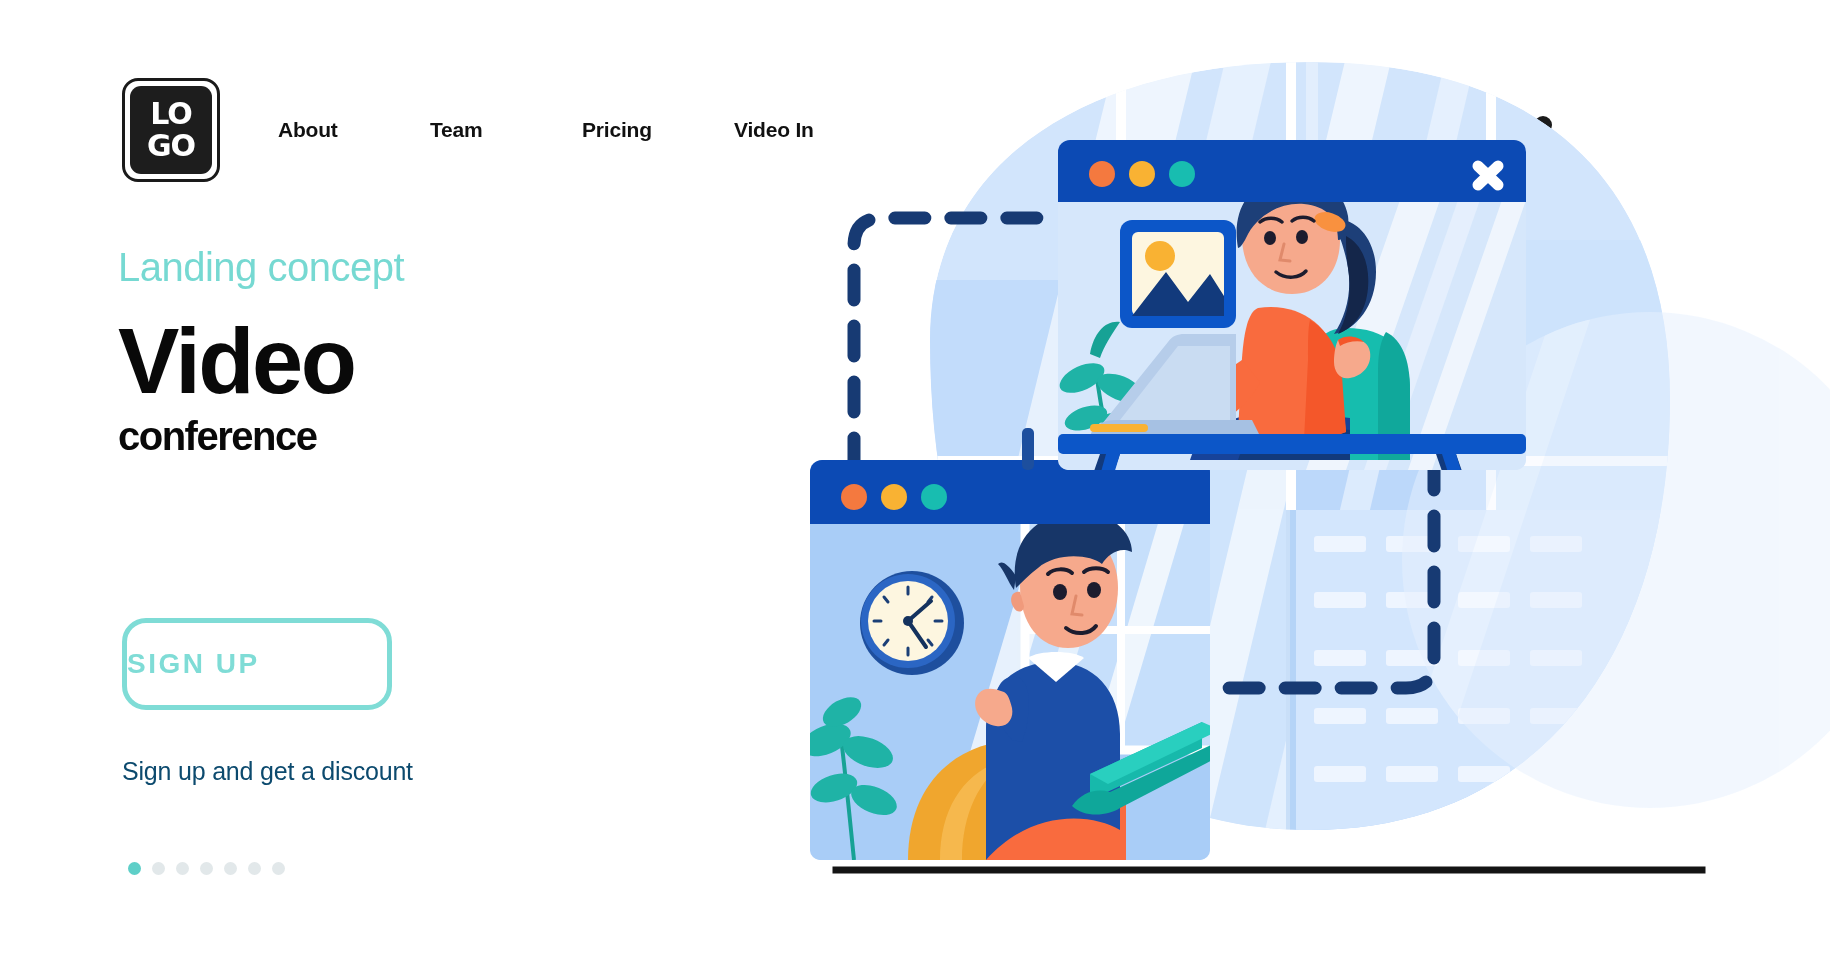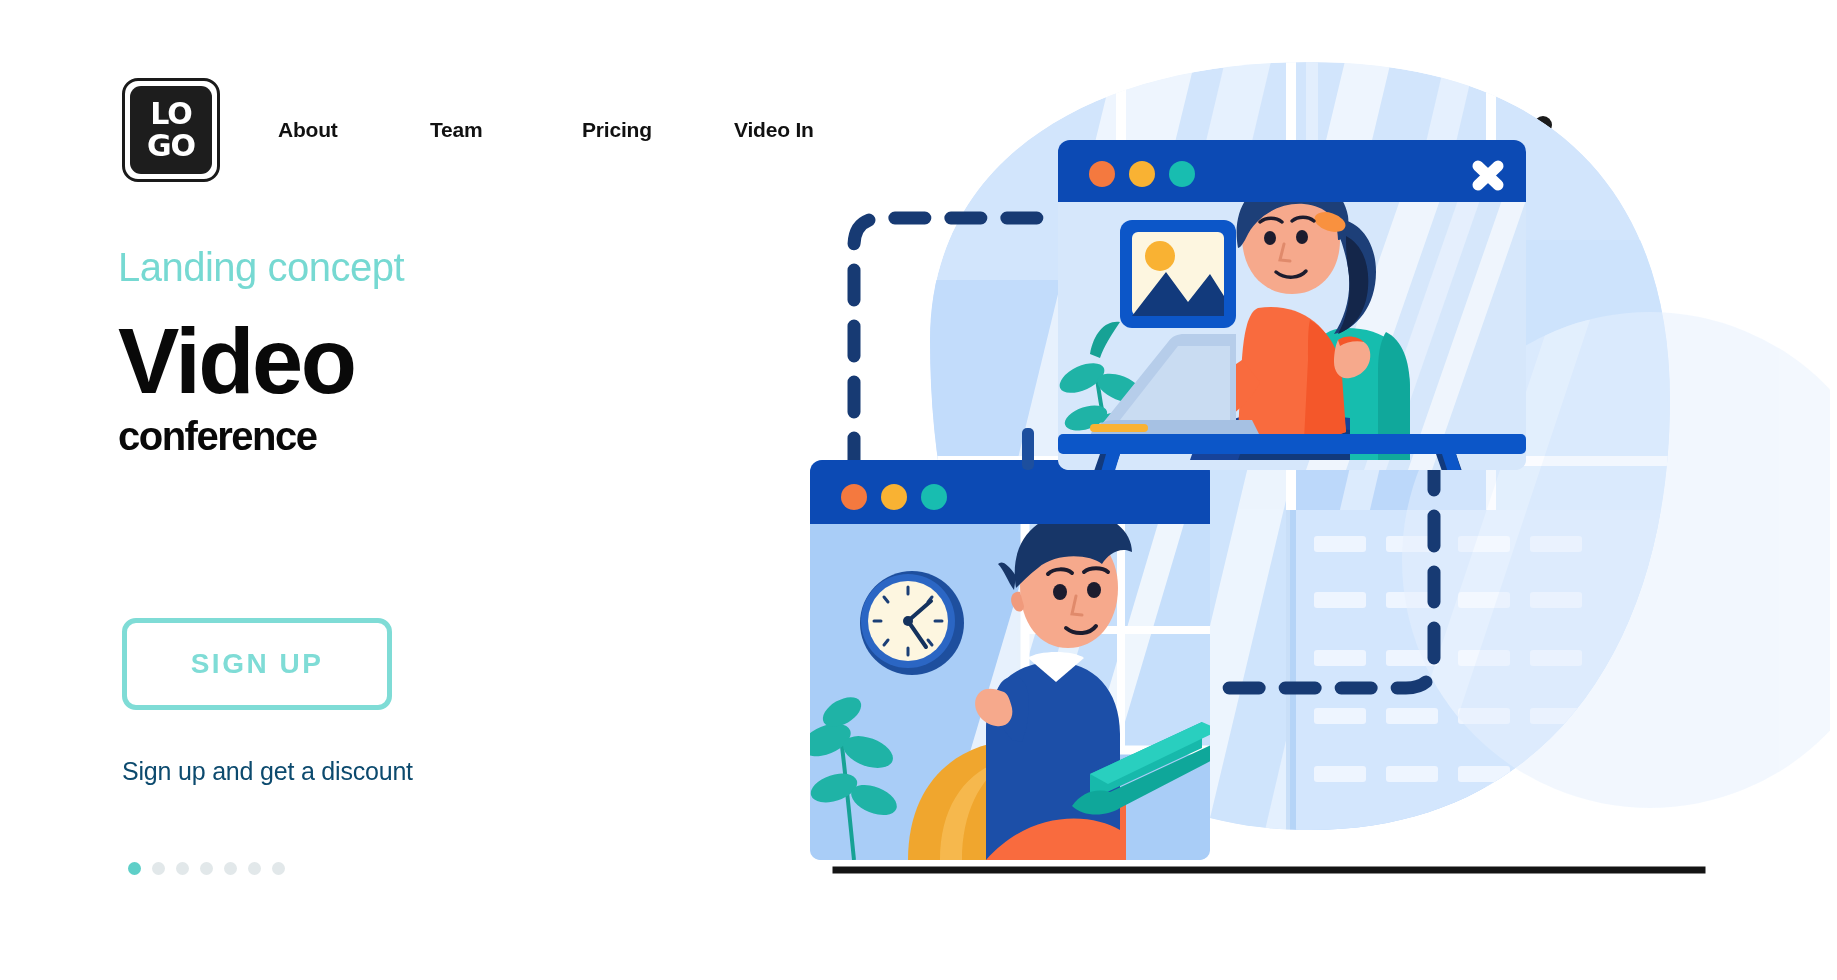--- a/index.html
+++ b/index.html
@@ -67,23 +67,23 @@
   }
   .title-2{
     font-size:40px; font-weight:bold; color:#090909;
     letter-spacing:-1.5px; line-height:1.25;
     margin-top:4px;
   }
 
   .cta{
     position:absolute; left:122px; top:618px;
     width:270px; height:92px;
-    border:5px solid #7fdcd6; border-radius:14px;
+    border:5px solid #7fdcd6; border-radius:24px;
     background:transparent;
-    display:flex; align-items:center; justify-content:center;
+    display:flex; align-items:center; justify-content:flex-start;
     cursor:pointer;
   }
   .cta-label{
     font-size:28px; font-weight:bold; color:#7fdcd6;
     letter-spacing:2.5px;
   }
 
   .sub{
     position:absolute; left:122px; top:757px;
     font-size:25px; color:#0c4a6e; letter-spacing:-0.2px;

